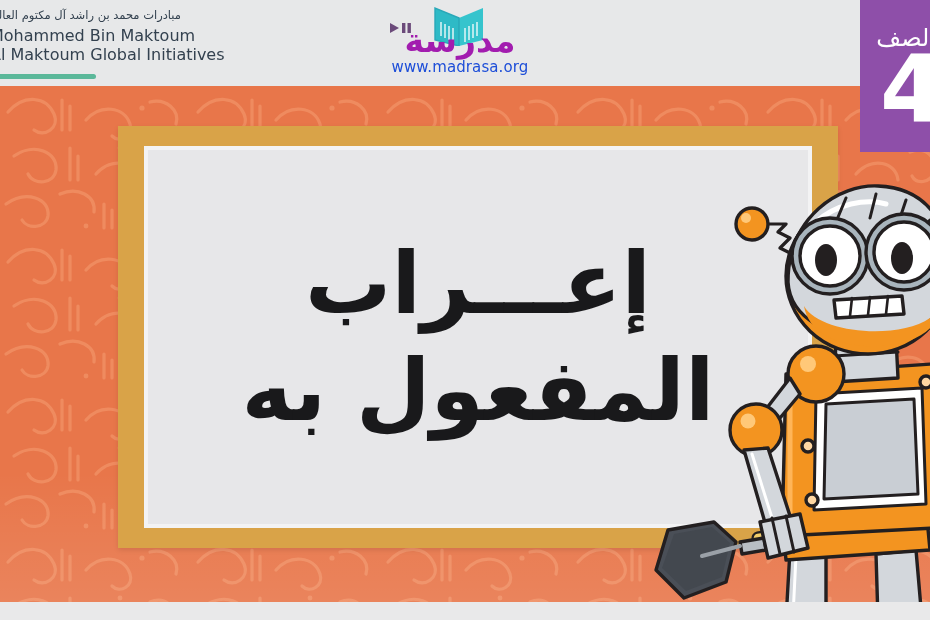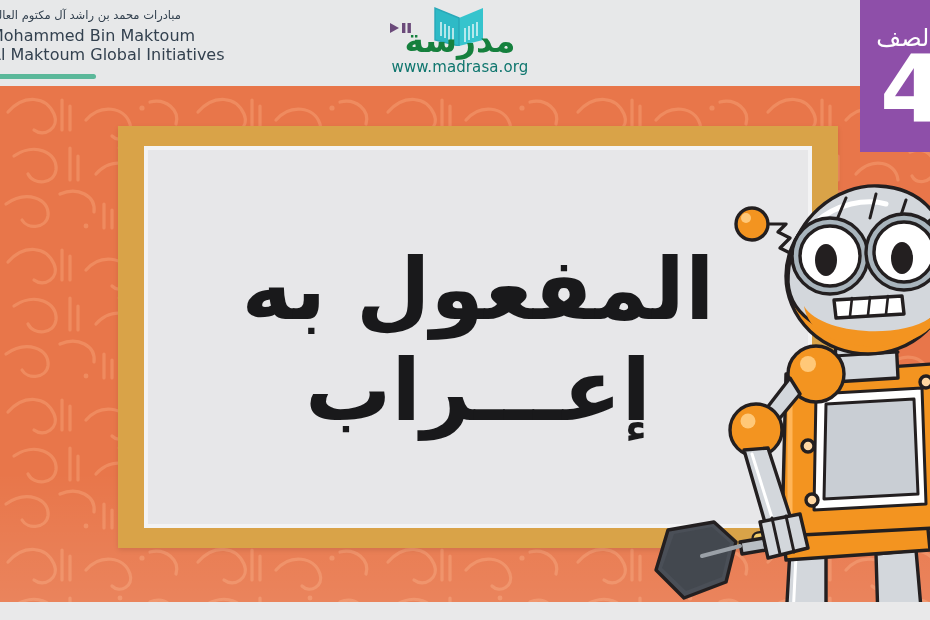--- a/index.html
+++ b/index.html
@@ -58,27 +58,27 @@
     width:26px; height:12px;
   }
   .mad-book{
     position:absolute; left:50px; top:2px;
     width:58px; height:40px;
   }
   .mad-word{
     position:absolute; left:0; top:20px;
     width:160px; text-align:center;
     font-size:33px; font-weight:bold;
-    color:#15803d; direction:rtl;
+    color:#a21caf; direction:rtl;
     letter-spacing:-1px; line-height:1;
   }
   .mad-url{
     position:absolute; left:0; top:54px;
     width:160px; text-align:center;
-    font-size:15px; color:#0f766e;
+    font-size:15px; color:#1d4ed8;
     letter-spacing:.1px;
   }
 
   
   .badge{
     position:absolute; right:0; top:0;
     width:70px; height:152px;
     background:#8e4fa9;
     z-index:8;
     overflow:hidden;
@@ -188,22 +188,22 @@
         </pattern>
       </defs>
       <rect x="0" y="0" width="930" height="516" fill="url(#calli)"></rect>
     </svg>
     <div class="bg-wash"></div>
   </div>
 
   <div class="frame">
     <div class="frame-inner-edge">
       <div class="panel">
+        <div class="title-line title-1">إعـــراب</div>
         <div class="title-line title-2">المفعول به</div>
-        <div class="title-line title-1">إعـــراب</div>
       </div>
     </div>
   </div>
 
   <svg class="robot" viewBox="0 0 300 442" aria-hidden="true">
     <g stroke="#231f20" stroke-width="3.4" stroke-linejoin="round" stroke-linecap="round">
 
       <g>
 
         <path d="M118 360 L292 330" stroke="#231f20" stroke-width="13" fill="none"></path>

